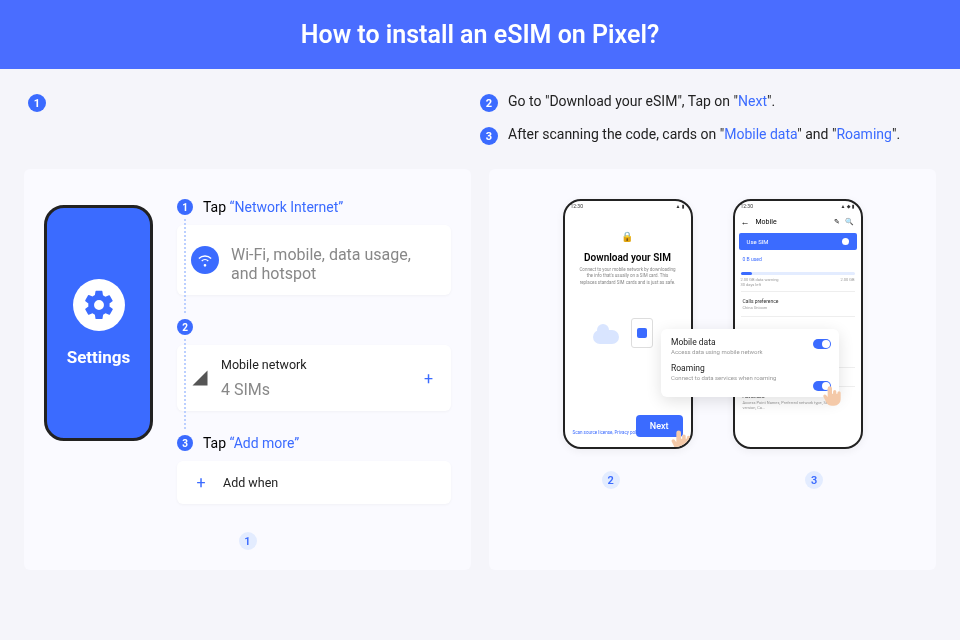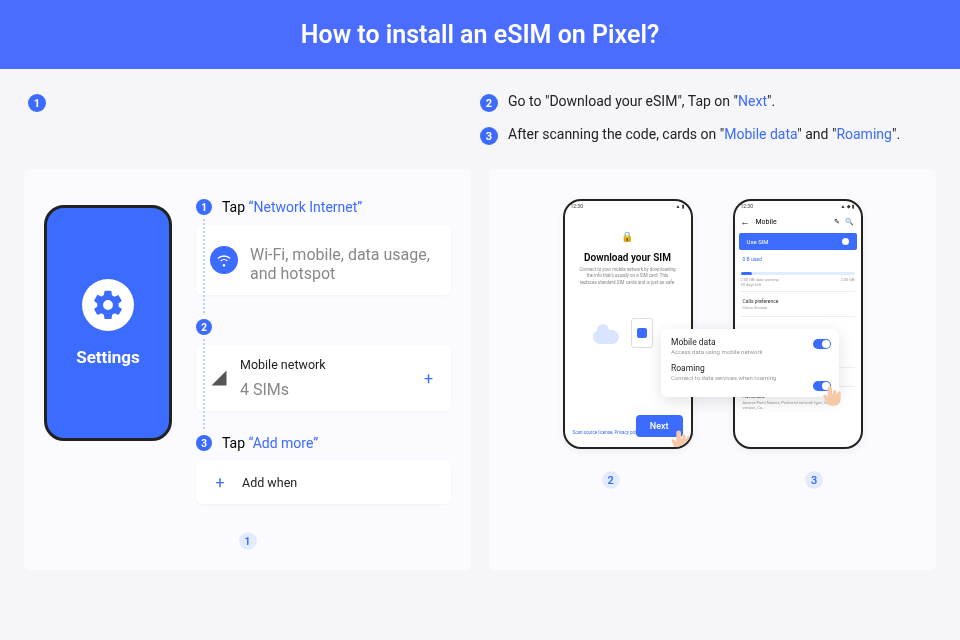--- a/index.html
+++ b/index.html
@@ -41,21 +41,21 @@
     background:#fafaff;
     border-radius:6px;
     flex:1;
     padding: 30px 20px 20px;
     display:flex; flex-direction:column;
     position:relative;
   }
   
   .left-row { display:flex; gap:24px; }
   .phone-frame {
-    width:128px; height:236px;
+    width:109px; height:236px;
     border:3px solid #222;
     border-radius:20px;
     background:#3b6bff;
     display:flex; flex-direction:column;
     align-items:center; justify-content:center;
     color:#fff;
     position:relative;
     flex-shrink:0;
     margin-top:6px;
   }

